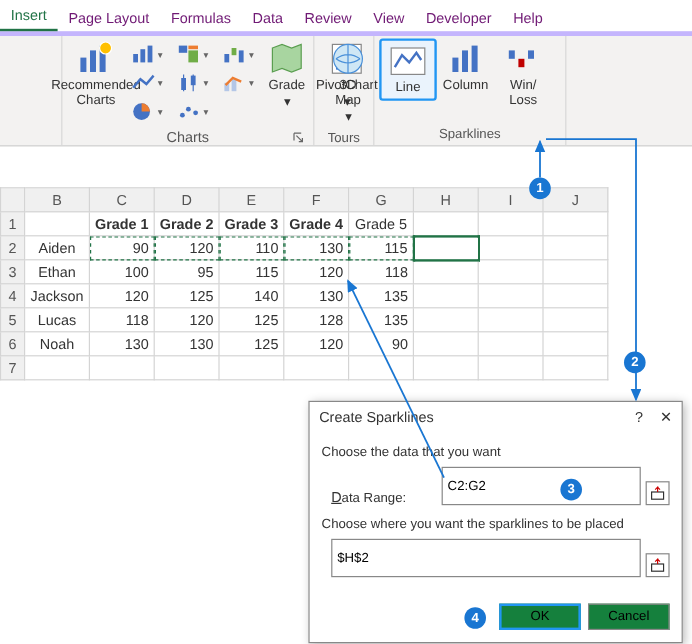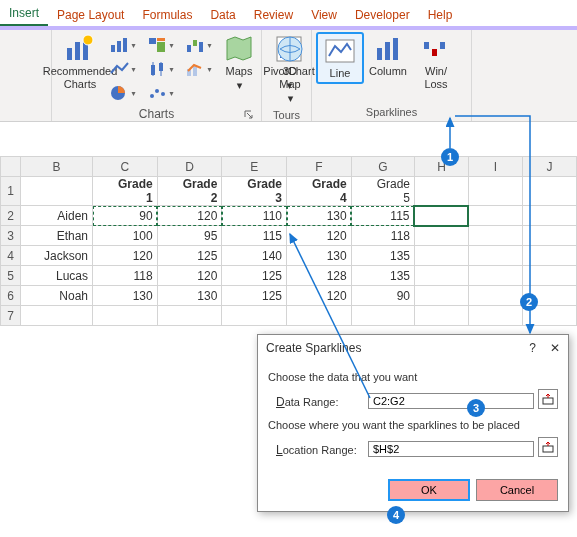--- a/index.html
+++ b/index.html
@@ -1,50 +1,50 @@
 <!DOCTYPE html>
 <html><head>
 <meta charset="utf-8">
 <style>
 *{box-sizing:border-box;margin:0;padding:0;font-family:"Segoe UI",Arial,sans-serif;font-size:12px;}
 body{background:#fff;width:577px;height:537px;overflow:hidden;position:relative;color:#333;}
 .tabs{display:flex;padding:2px 0 0;border-bottom:4px solid #c4b5fd;background:#fff;align-items:flex-end;}
-.tab{padding:4px 9px;cursor:pointer;color:#c2410c;}
+.tab{padding:4px 9px;cursor:pointer;color:#701a75;}
 .tab.active{color:#217346;border-bottom:2px solid #217346;}
 .ribbon{display:flex;background:#f3f2f1;border-bottom:1px solid #d0d0d0;height:92px;}
 .group{display:flex;flex-direction:column;border-right:1px solid #d8d8d8;padding:2px 4px;}
 .group-body{display:flex;flex:1;align-items:flex-start;}
 .group-label{text-align:center;font-size:11px;color:#555;padding:1px 0;position:relative;}
 .btn-lg{display:flex;flex-direction:column;align-items:center;padding:2px 4px;cursor:pointer;min-width:48px;}
 .btn-lg .ic{width:30px;height:30px;}
 .btn-lg span{font-size:11px;color:#333;text-align:center;line-height:1.2;margin-top:1px;}
 .smallbtns{display:flex;flex-direction:column;gap:2px;padding:2px;}
 .smbtn{width:34px;height:22px;display:flex;align-items:center;justify-content:center;cursor:pointer;}
 .highlight{border:2px solid #2196f3;border-radius:3px;background:#eaf3fc;}
 .launcher{position:absolute;right:2px;bottom:1px;width:12px;height:12px;display:flex;align-items:center;justify-content:center;}
 .sheet{position:relative;margin-top:34px;}
 .grid{border-collapse:collapse;}
 .grid th,.grid td{border:1px solid #d4d4d4;font-size:12px;text-align:right;padding:0 4px;height:20px;min-width:54px;background:#fff;}
 .grid th{background:#f0f0f0;text-align:center;font-weight:normal;color:#555;}
 .grid .rowh{background:#f0f0f0;text-align:center;color:#555;min-width:20px;padding:0 3px;}
-.grid .lbl{text-align:right;padding-left:23px;}
+.grid .lbl{text-align:center;}
 .selcell{border:2px solid #217346!important;position:relative;}
 .marq{outline:1.5px dashed #217346;outline-offset:-1px;}
 .dialog{position:absolute;left:257px;top:334px;width:312px;background:#fff;border:1px solid #888;box-shadow:2px 2px 8px rgba(0,0,0,.3);}
 .dlg-title{display:flex;justify-content:space-between;align-items:center;padding:6px 8px;font-size:12px;}
 .dlg-title .r{display:flex;gap:14px;}
 .dlg-body{padding:6px 10px 12px;}
 .dlg-sec{font-size:11px;color:#333;margin:4px 0 6px;}
 .dlg-row{display:flex;align-items:flex-end;margin:2px 0 10px 8px;}
 .dlg-row label{font-size:11px;min-width:92px;}
 .dlg-row label u{text-decoration:underline;}
-.dlg-row input{flex:1;border:1px solid #888;height:16px;padding:0 4px;font-size:11px;}
+.dlg-row input{flex:1;border:1px solid #888;height:32px;padding:0 4px;font-size:11px;}
 .refbtn{width:20px;height:20px;border:1px solid #888;margin-left:4px;display:flex;align-items:center;justify-content:center;cursor:pointer;}
 .dlg-btns{display:flex;justify-content:flex-end;gap:6px;padding:0 10px 10px;align-items:center;}
-.dlg-btns button{width:82px;height:22px;border:1px solid #888;background:#fca5a5;font-size:11px;cursor:pointer;}
+.dlg-btns button{width:68px;height:22px;border:1px solid #888;background:#15803d;font-size:11px;cursor:pointer;}
 .dlg-btns button.def{border:2px solid #2196f3;}
 .callout{position:absolute;width:18px;height:18px;border-radius:50%;background:#1976d2;color:#fff;display:flex;align-items:center;justify-content:center;font-size:11px;font-weight:bold;z-index:50;}
 svg.arrow{position:absolute;z-index:40;pointer-events:none;}
 .chev{font-size:8px;color:#666;margin-left:1px;}
 </style>
 </head>
 <body>
 
 <div class="tabs">
   <div class="tab active">Insert</div>
@@ -139,21 +139,21 @@
               <rect x="7" y="5" width="4" height="10" fill="#b4c7e7"></rect>
               <polyline points="2,10 8,4 15,7" stroke="#ed7d31" fill="none" stroke-width="2"></polyline>
             </svg>
             <span class="chev">▾</span>
           </div>
       </div>
       <div class="btn-lg" style="min-width:42px">
         <svg class="ic">
             <path d="M3,6 L11,3 L19,6 L27,3 V23 L19,26 L11,23 L3,26 Z" fill="#a8d5a0" stroke="#5a9e50"></path>
           </svg>
-        <span>Maps</span>
+        <span>Grade</span>
           <span class="chev">▾</span>
       </div>
       <div class="btn-lg" style="min-width:58px">
         <svg class="ic">
             <rect x="3" y="3" width="24" height="24" fill="#fff" stroke="#888"></rect>
             <rect x="6" y="14" width="4" height="10" fill="#4472c4"></rect>
             <rect x="12" y="10" width="4" height="14" fill="#4472c4"></rect>
             <rect x="18" y="6" width="4" height="18" fill="#4472c4"></rect>
           </svg>
         <span>PivotChart</span>
@@ -333,21 +333,20 @@
       <input value="C2:G2" style="">
       <div class="refbtn">
           <svg width="12" height="12">
             <rect x="1" y="5" width="10" height="6" fill="none" stroke="#333"></rect>
             <path d="M6,5 V1 L4,3 M6,1 L8,3" stroke="#c00" fill="none"></path>
           </svg>
         </div>
     </div>
     <div class="dlg-sec">Choose where you want the sparklines to be placed</div>
     <div class="dlg-row">
-      <label><u>L</u>ocation Range:</label>
       <input value="$H$2" style="">
       <div class="refbtn">
           <svg width="12" height="12">
             <rect x="1" y="5" width="10" height="6" fill="none" stroke="#333"></rect>
             <path d="M6,5 V1 L4,3 M6,1 L8,3" stroke="#c00" fill="none"></path>
           </svg>
         </div>
     </div>
   </div>
   <div class="dlg-btns">

